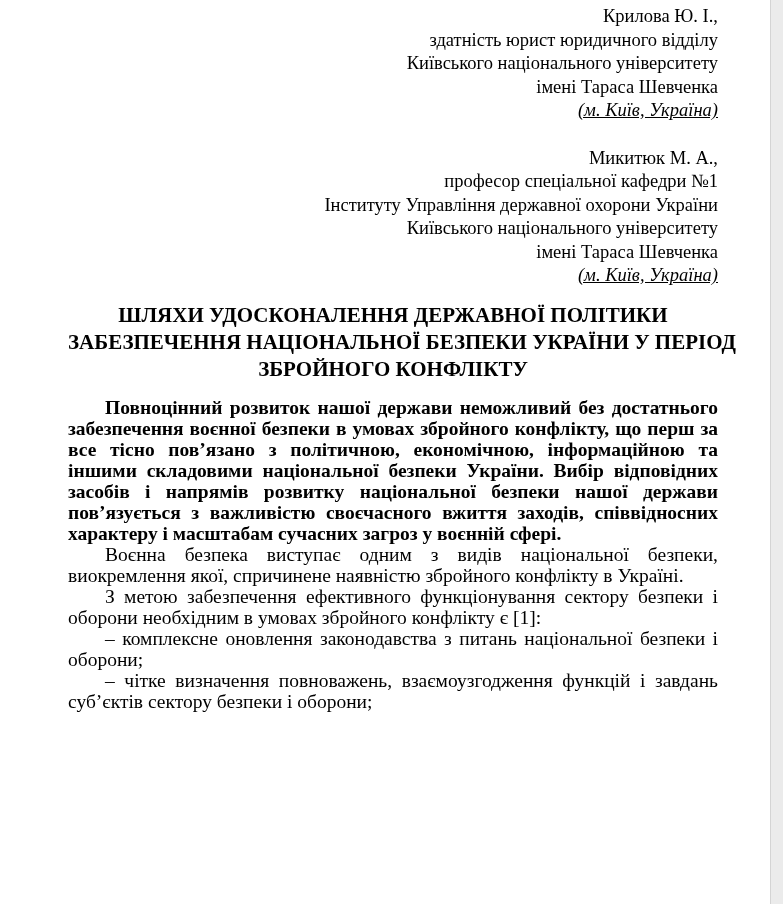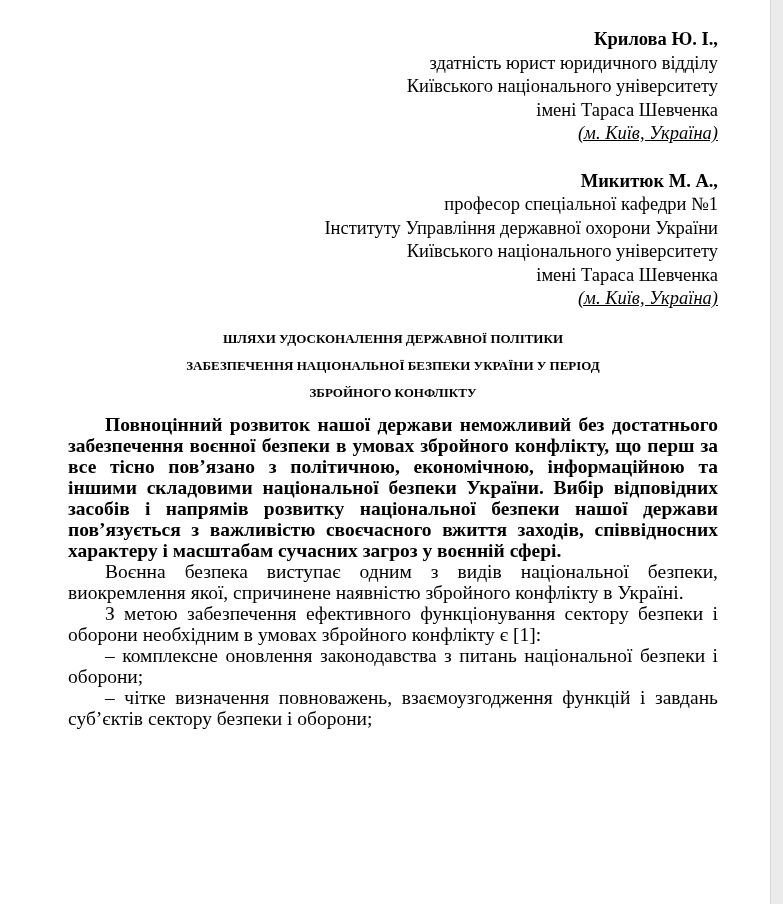--- a/index.html
+++ b/index.html
@@ -25,33 +25,32 @@
   .author-block {
     text-align: right;
     font-size: 18.5px;
     line-height: 23.5px;
   }
   .author-block + .author-block {
     margin-top: 24px;
     text-align: right;
   }
   .author-name {
-    font-weight: bold;
-    margin-top: 23px;
+    font-weight: normal;
   }
   .t-line { display: block; }
   .location {
     font-style: italic;
     text-decoration: underline;
   }
   .article-title {
     margin-top: 14px;
     text-align: center;
     font-weight: bold;
-    font-size: 13px;
+    font-size: 21px;
     line-height: 27px;
   }
   .article-title .t-line { white-space: nowrap; }
   .article-body {
     margin-top: 7px;
   }
   .article-body p {
     margin: 0;
     font-size: 19.5px;
     line-height: 21px;

